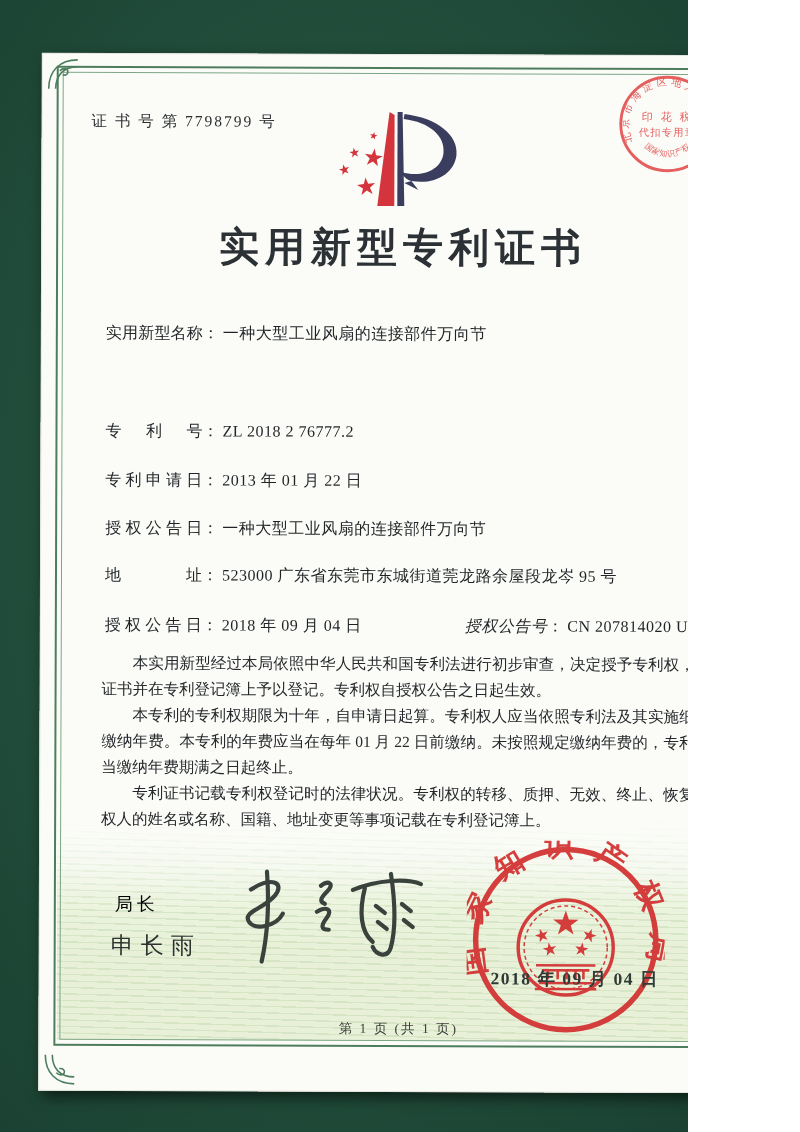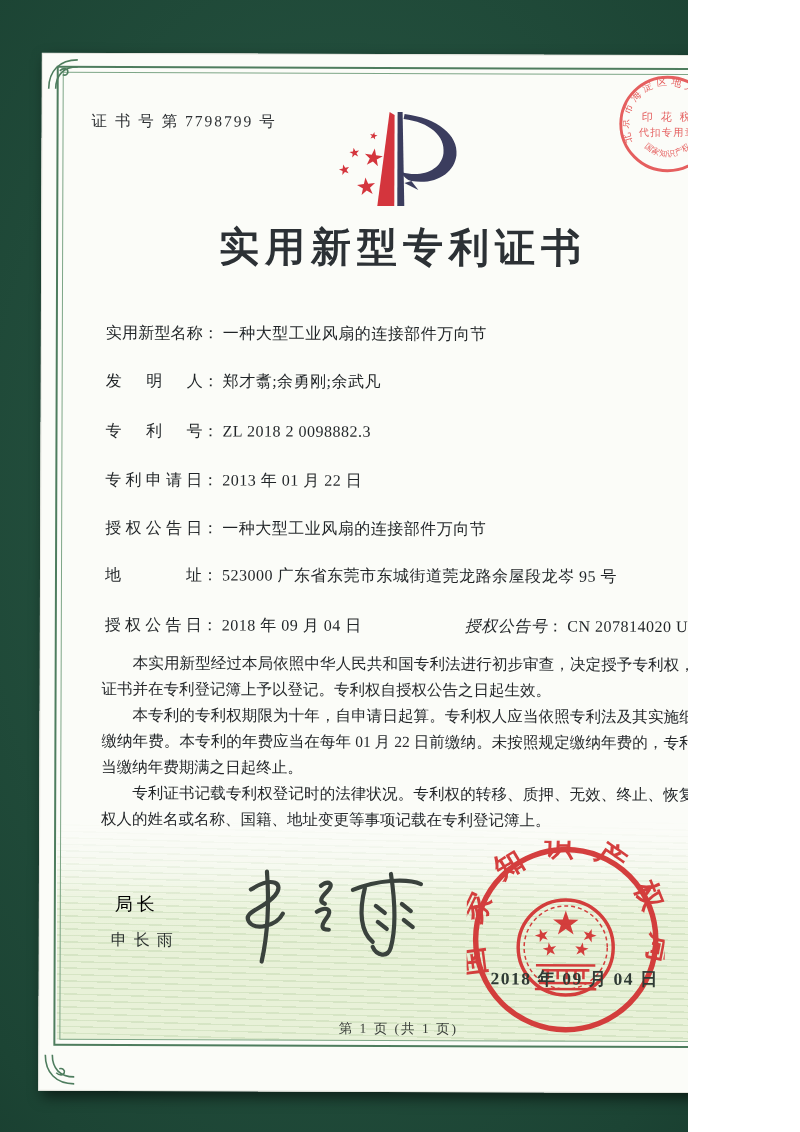--- a/index.html
+++ b/index.html
@@ -34,21 +34,21 @@
   .frow{position:absolute;left:65px;white-space:nowrap;font-size:16px;color:#1f2326;}
   .flabel{display:inline-block;width:97px;text-align:justify;text-align-last:justify;vertical-align:bottom;}
   .fcolon{display:inline-block;margin-right:4px;}
   .fvalue{letter-spacing:.5px;}
   .gazette{position:absolute;left:360px;top:0;white-space:nowrap;}
   .glabel{letter-spacing:.5px;font-style:italic;}
   .body-text{position:absolute;left:62px;top:597px;width:640px;font-size:15.5px;
     line-height:26px;color:#25282b;text-align:justify;}
   .body-text p{margin:0;text-indent:2em;}
   .signoff-title{position:absolute;left:76px;top:839px;font-size:18px;letter-spacing:4px;color:#000000;}
-  .signoff-name{position:absolute;left:72px;top:877px;font-size:16px;letter-spacing:7px;color:#2c3330;}
+  .signoff-name{position:absolute;left:72px;top:877px;font-size:23px;letter-spacing:7px;color:#2c3330;}
   .signature{position:absolute;left:182px;top:810px;width:220px;height:105px;}
   .agency-seal{position:absolute;left:428px;top:786px;width:198px;height:198px;opacity:.93;}
   .seal-date{position:absolute;left:452px;top:912px;font-size:17.5px;letter-spacing:1.5px;
     color:#2f3a35;font-weight:600;}
   .footer{position:absolute;left:15px;top:966px;width:690px;text-align:center;
     font-size:13.5px;letter-spacing:2px;color:#3a3f3a;}
   svg text{font-family:"Liberation Serif","DejaVu Serif",serif;}
 </style>
 </head>
 <body>
@@ -107,25 +107,22 @@
         <use href="#star" transform="translate(42,50) scale(0.95) rotate(8)" fill="#d4353d"></use>
         <use href="#star" transform="translate(13,62) scale(0.55) rotate(-14)" fill="#d4353d"></use>
         <use href="#star" transform="translate(35,79) scale(0.95) rotate(-6)" fill="#d4353d"></use>
       </svg>
 
       <div class="title">实用新型专利证书</div>
 
       <div class="frow" style="top:270px">
         <span class="flabel">实用新型名称</span><span class="fcolon">：</span><span class="fvalue">一种大型工业风扇的连接部件万向节</span>
       </div>
-      <div class="frow" style="top:318px">
-        <span class="flabel">发明人</span><span class="fcolon">：</span><span class="fvalue">郑才翥;余勇刚;余武凡</span>
-      </div>
       <div class="frow" style="top:368px">
-        <span class="flabel">专利号</span><span class="fcolon">：</span><span class="fvalue">ZL 2018 2 0098882.3</span>
+        <span class="flabel">专利号</span><span class="fcolon">：</span><span class="fvalue">ZL 2018 2 76777.2</span>
       </div>
       <div class="frow" style="top:417px">
         <span class="flabel">专利申请日</span><span class="fcolon">：</span><span class="fvalue">2013 年 01 月 22 日</span>
       </div>
       <div class="frow" style="top:465px">
         <span class="flabel">授权公告日</span><span class="fcolon">：</span><span class="fvalue">一种大型工业风扇的连接部件万向节</span>
       </div>
       <div class="frow" style="top:512px">
         <span class="flabel">地址</span><span class="fcolon">：</span><span class="fvalue">523000 广东省东莞市东城街道莞龙路余屋段龙岑 95 号</span>
       </div>

